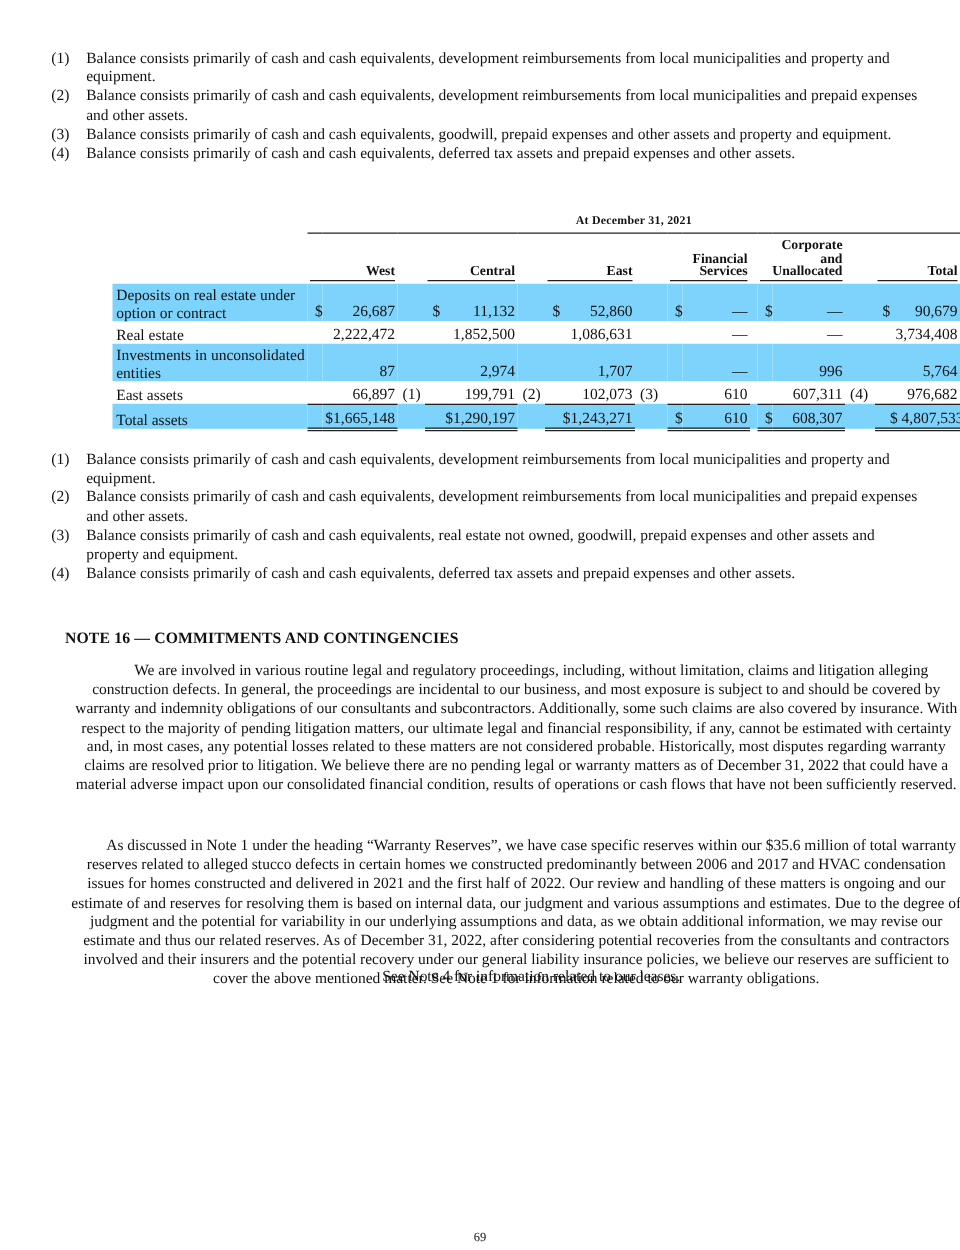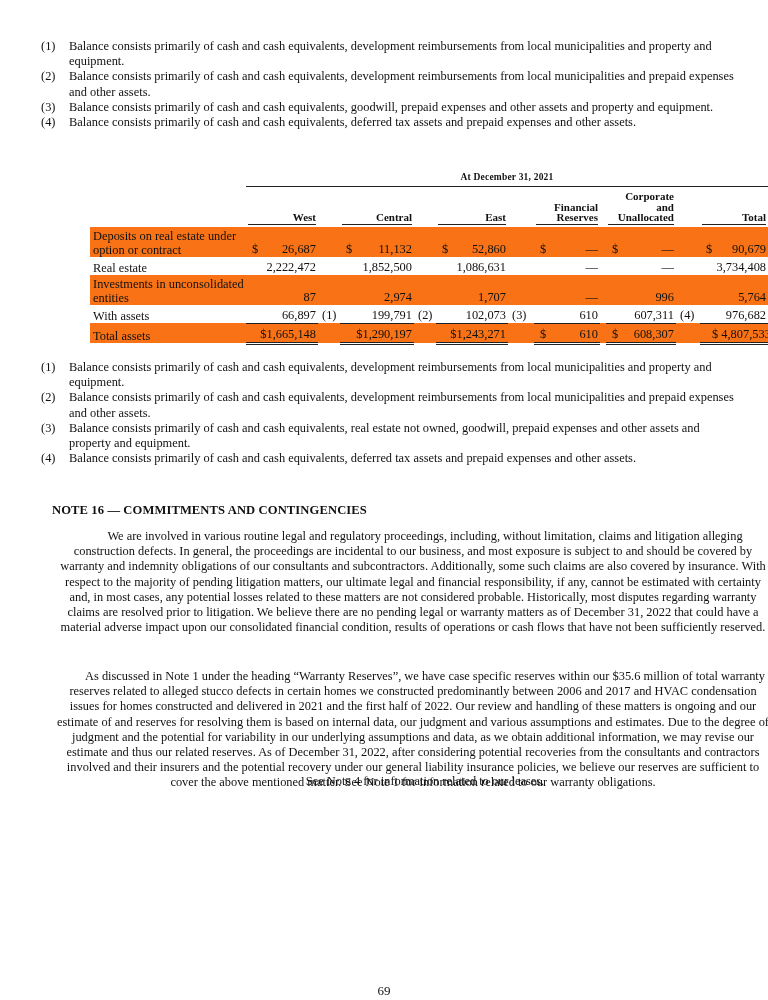--- a/index.html
+++ b/index.html
@@ -9,32 +9,32 @@
   .fn { display:flex; margin:0; }
   .fn .num { width:28px; flex:none; padding-left:1px; }
   .fn .txt { flex:1; }
   .tbl { position:absolute; left:90px; top:170px; width:668px; }
   .tbl table { border-collapse:collapse; width:100%; table-layout:fixed; }
   .tbl td { padding:0; vertical-align:bottom; white-space:nowrap; }
   .hdr-period { text-align:center; font-weight:bold; font-size:9.5px; letter-spacing:0.2px; }
   .period-line { border-bottom:1.5px solid #222; }
   .colhdr { text-align:right; font-weight:bold; font-size:11px; line-height:10.5px; padding-bottom:2px !important; }
   .colhdr span { display:block; border-bottom:1.5px solid #222; padding-bottom:1px; margin:0 2px; }
-  .shade td { background:#f97316; }
+  .shade td { background:#7dd3fc; }
   .lbl { padding-left:3px !important; white-space:normal !important; line-height:14px; }
   .cur { text-align:left; padding-left:6px !important; }
   .amt { text-align:right; padding-right:2px !important; }
   .mark { text-align:left; padding-left:4px !important; }
   .ul-single { border-bottom:1px solid #222; }
   .ul-double { border-bottom:3px double #222; }
   .row td { height:18px; }
   .row2 td { height:30px; }
   h2.note { position:absolute; left:40px; top:491px; margin:12px; font-size:12.6px; font-weight:bold; letter-spacing:0.1px; }
   .para { position:absolute; left:40px; width:718px; margin:14px; text-indent:24px; text-align:center; }
-  .pagenum { position:absolute; left:0; width:768px; top:983px; text-align:center; font-size:13px; }
+  .pagenum { position:absolute; left:0; width:768px; top:983px; text-align:center; font-size:10px; }
 </style>
 </head>
 <body>
 
 <div class="fn-list" style="top:39px;">
   <p class="fn">
       <span class="num">(1)</span>
       <span class="txt">Balance consists primarily of cash and cash equivalents, development reimbursements from local municipalities and property and equipment.</span>
     </p>
   <p class="fn">
@@ -88,21 +88,21 @@
             <span>Central</span>
           </td>
       <td></td>
       <td colspan="2" class="colhdr">
             <span>East</span>
           </td>
       <td></td>
       <td colspan="2" class="colhdr">
             <span>
               <b style="display:block">Financial</b>
-              <b style="display:block">Reserves</b>
+              <b style="display:block">Services</b>
             </span>
           </td>
       <td></td>
       <td colspan="2" class="colhdr">
             <span>
               <b style="display:block">Corporate</b>
               <b style="display:block">and</b>
               <b style="display:block">Unallocated</b>
             </span>
           </td>
@@ -169,21 +169,21 @@
           <td class="amt">—</td>
           <td></td>
       <td></td>
           <td class="amt">996</td>
           <td></td>
       <td></td>
           <td class="amt">5,764</td>
     </tr>
 
     <tr class="row">
-      <td class="lbl">With assets</td>
+      <td class="lbl">East assets</td>
       <td class="ul-single"></td>
           <td class="amt ul-single">66,897</td>
           <td class="mark">(1)</td>
       <td class="ul-single"></td>
           <td class="amt ul-single">199,791</td>
           <td class="mark">(2)</td>
       <td class="ul-single"></td>
           <td class="amt ul-single">102,073</td>
           <td class="mark">(3)</td>
       <td class="ul-single"></td>

